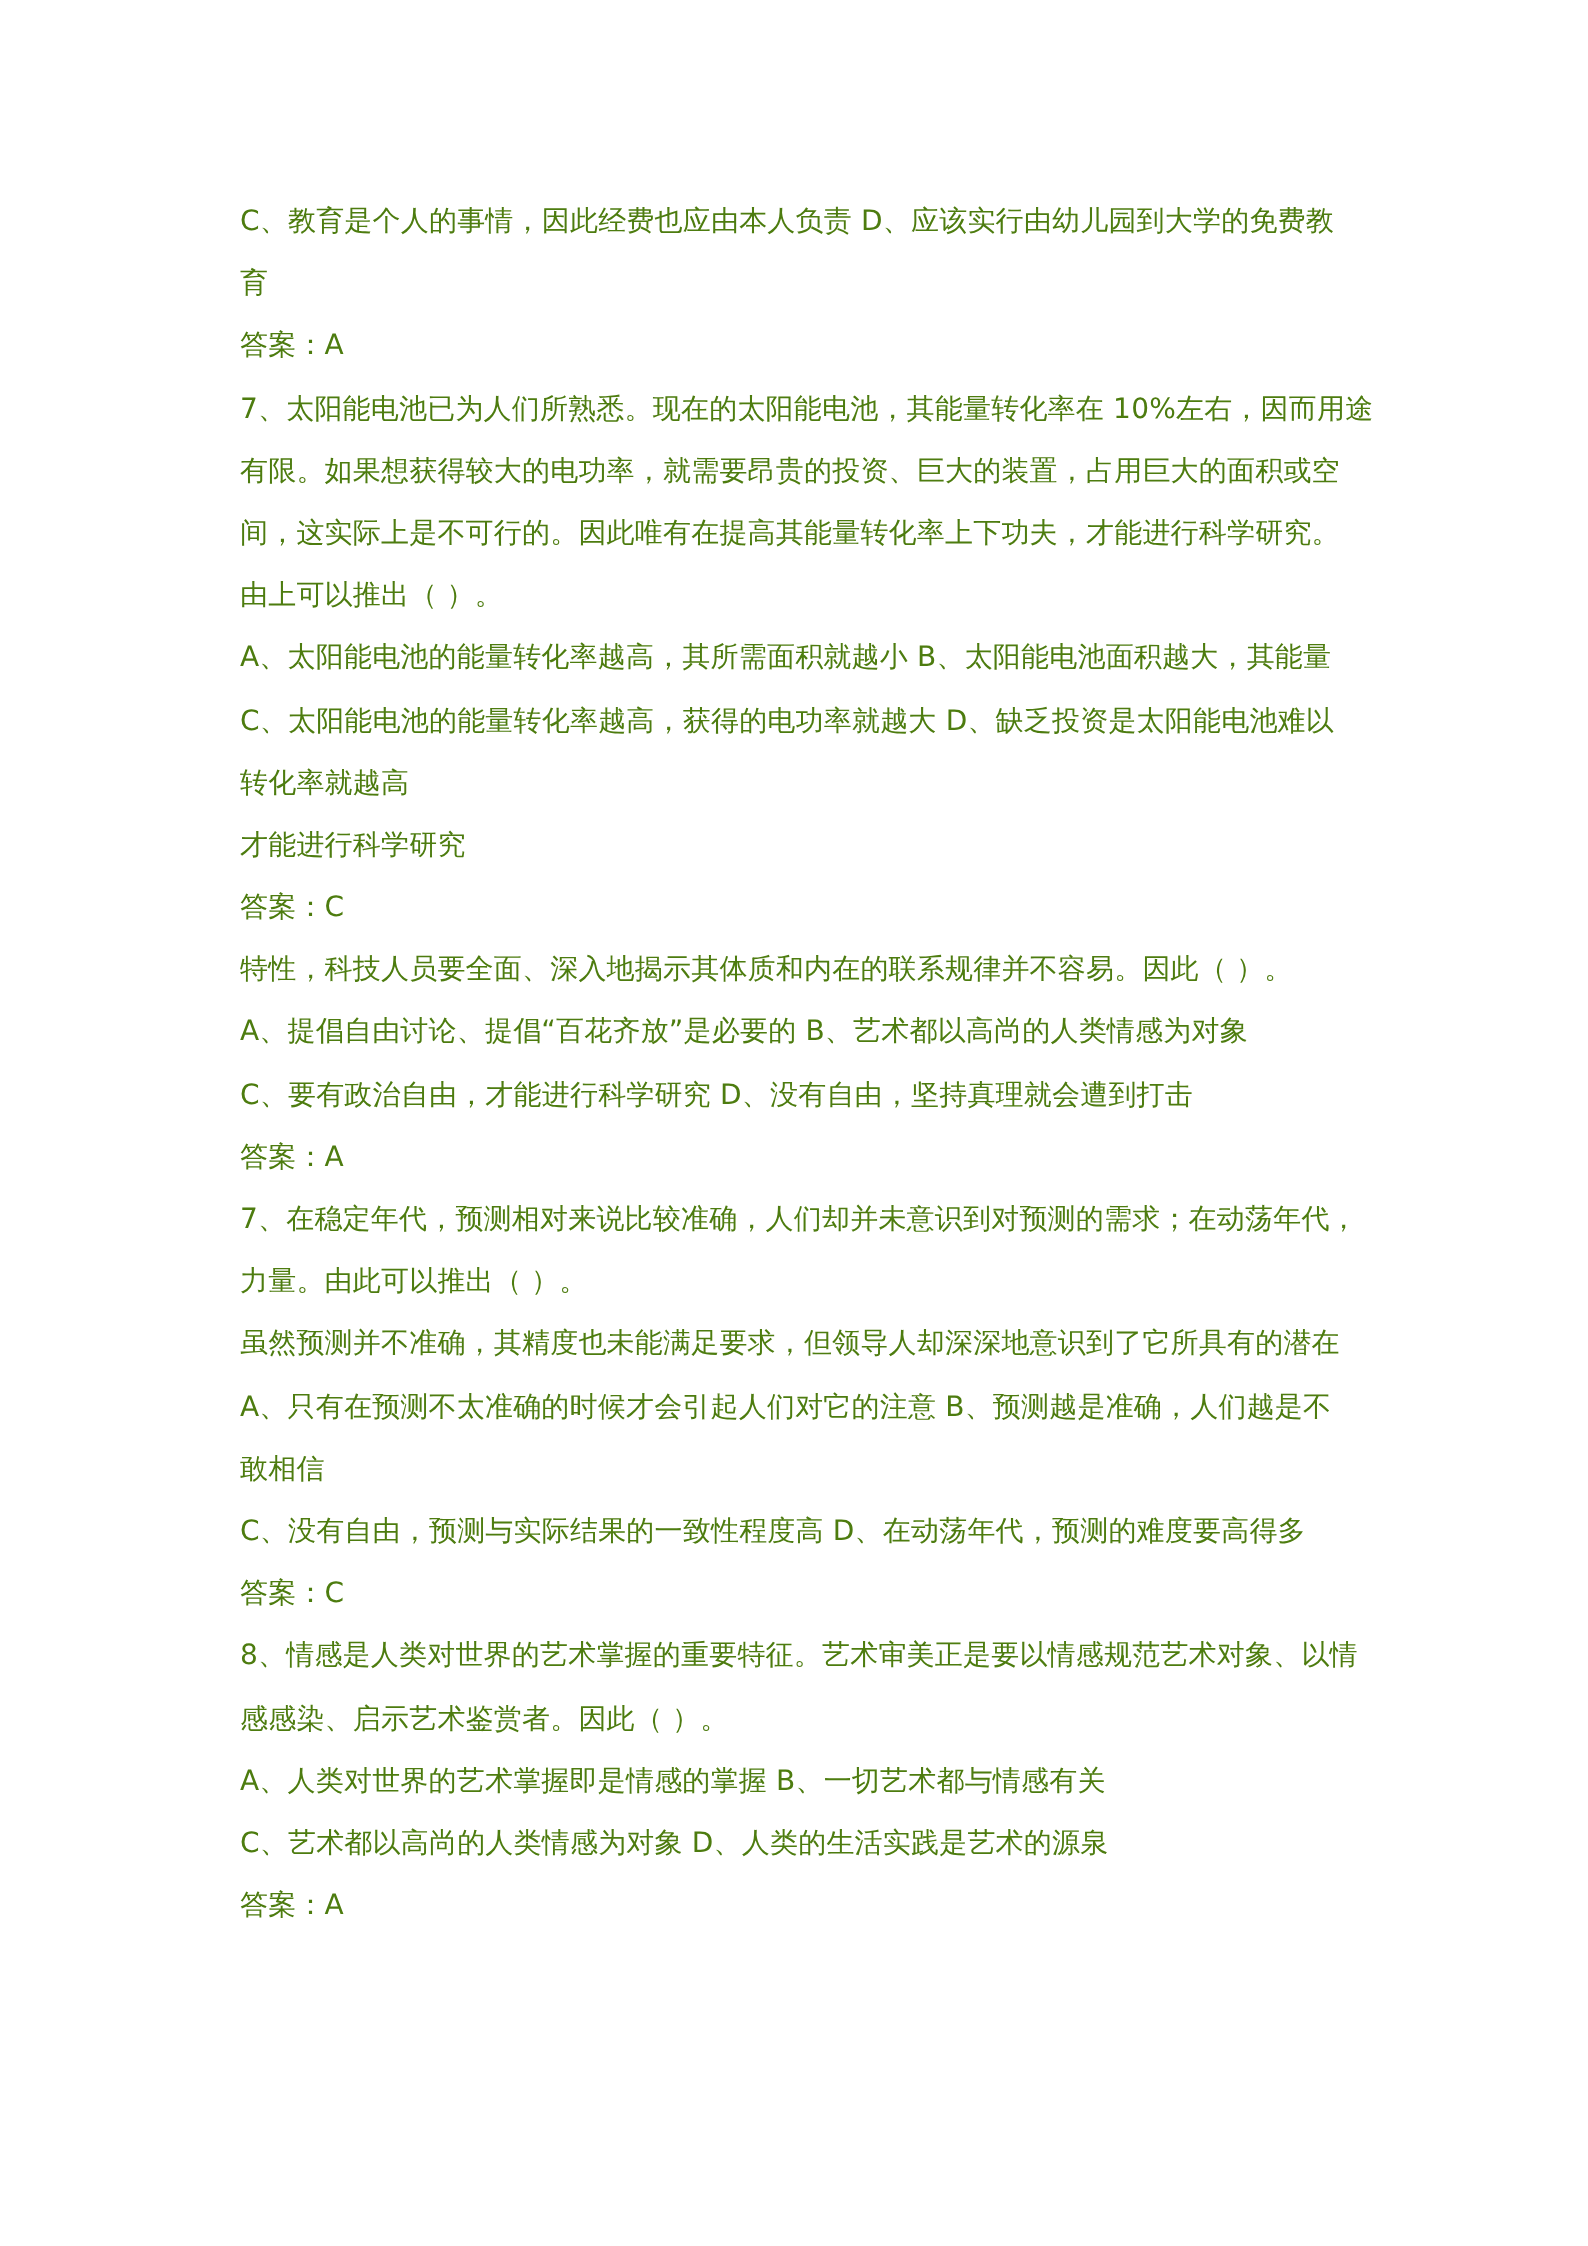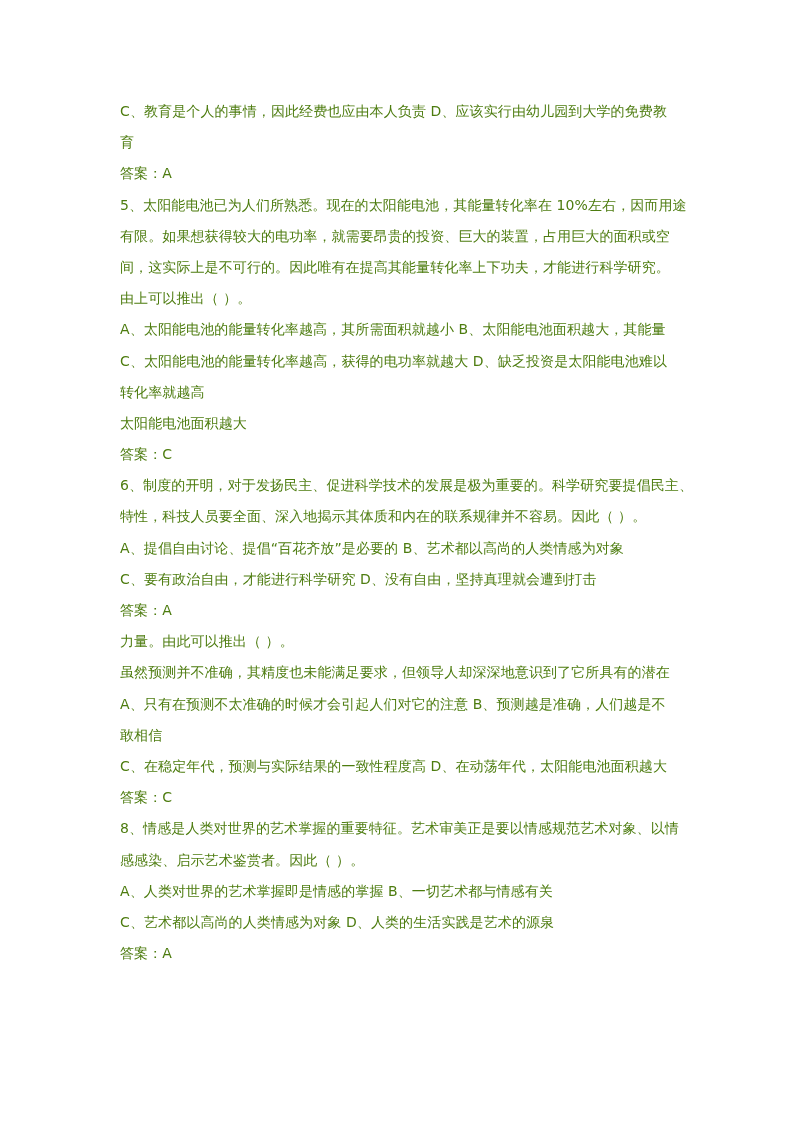--- a/index.html
+++ b/index.html
@@ -12,41 +12,41 @@
   .line { height: 31.2px; line-height: 20px; white-space: nowrap; letter-spacing: 0.1px; }
 </style>
 </head>
 <body>
 
 <div class="page">
   <div class="line">C、教育是个人的事情，因此经费也应由本人负责    D、应该实行由幼儿园到大学的免费教</div>
   <div class="line">育</div>
   <div class="line">答案：A</div>
 
-  <div class="line">5、太阳能电池已为人们所熟悉。现在的太阳能电池，其能量转化率在 10%左右，因而用途</div>
+  <div class="line">7、太阳能电池已为人们所熟悉。现在的太阳能电池，其能量转化率在 10%左右，因而用途</div>
   <div class="line">有限。如果想获得较大的电功率，就需要昂贵的投资、巨大的装置，占用巨大的面积或空</div>
   <div class="line">间，这实际上是不可行的。因此唯有在提高其能量转化率上下功夫，才能进行科学研究。</div>
   <div class="line">由上可以推出（   ）。</div>
   <div class="line">A、太阳能电池的能量转化率越高，其所需面积就越小    B、太阳能电池面积越大，其能量</div>
   <div class="line">C、太阳能电池的能量转化率越高，获得的电功率就越大    D、缺乏投资是太阳能电池难以</div>
   <div class="line">转化率就越高</div>
-  <div class="line">太阳能电池面积越大</div>
+  <div class="line">才能进行科学研究</div>
   <div class="line">答案：C</div>
 
-  <div class="line">6、制度的开明，对于发扬民主、促进科学技术的发展是极为重要的。科学研究要提倡民主、</div>
   <div class="line">特性，科技人员要全面、深入地揭示其体质和内在的联系规律并不容易。因此（   ）。</div>
   <div class="line">A、提倡自由讨论、提倡“百花齐放”是必要的  B、艺术都以高尚的人类情感为对象</div>
   <div class="line">C、要有政治自由，才能进行科学研究  D、没有自由，坚持真理就会遭到打击</div>
   <div class="line">答案：A</div>
 
+  <div class="line">7、在稳定年代，预测相对来说比较准确，人们却并未意识到对预测的需求；在动荡年代，</div>
   <div class="line">力量。由此可以推出（   ）。</div>
   <div class="line">虽然预测并不准确，其精度也未能满足要求，但领导人却深深地意识到了它所具有的潜在</div>
   <div class="line">A、只有在预测不太准确的时候才会引起人们对它的注意    B、预测越是准确，人们越是不</div>
   <div class="line">敢相信</div>
-  <div class="line">C、在稳定年代，预测与实际结果的一致性程度高  D、在动荡年代，太阳能电池面积越大</div>
+  <div class="line">C、没有自由，预测与实际结果的一致性程度高  D、在动荡年代，预测的难度要高得多</div>
   <div class="line">答案：C</div>
 
   <div class="line">8、情感是人类对世界的艺术掌握的重要特征。艺术审美正是要以情感规范艺术对象、以情</div>
   <div class="line">感感染、启示艺术鉴赏者。因此（   ）。</div>
   <div class="line">A、人类对世界的艺术掌握即是情感的掌握  B、一切艺术都与情感有关</div>
   <div class="line">C、艺术都以高尚的人类情感为对象  D、人类的生活实践是艺术的源泉</div>
   <div class="line">答案：A</div>
 </div>
 
 </body></html>

